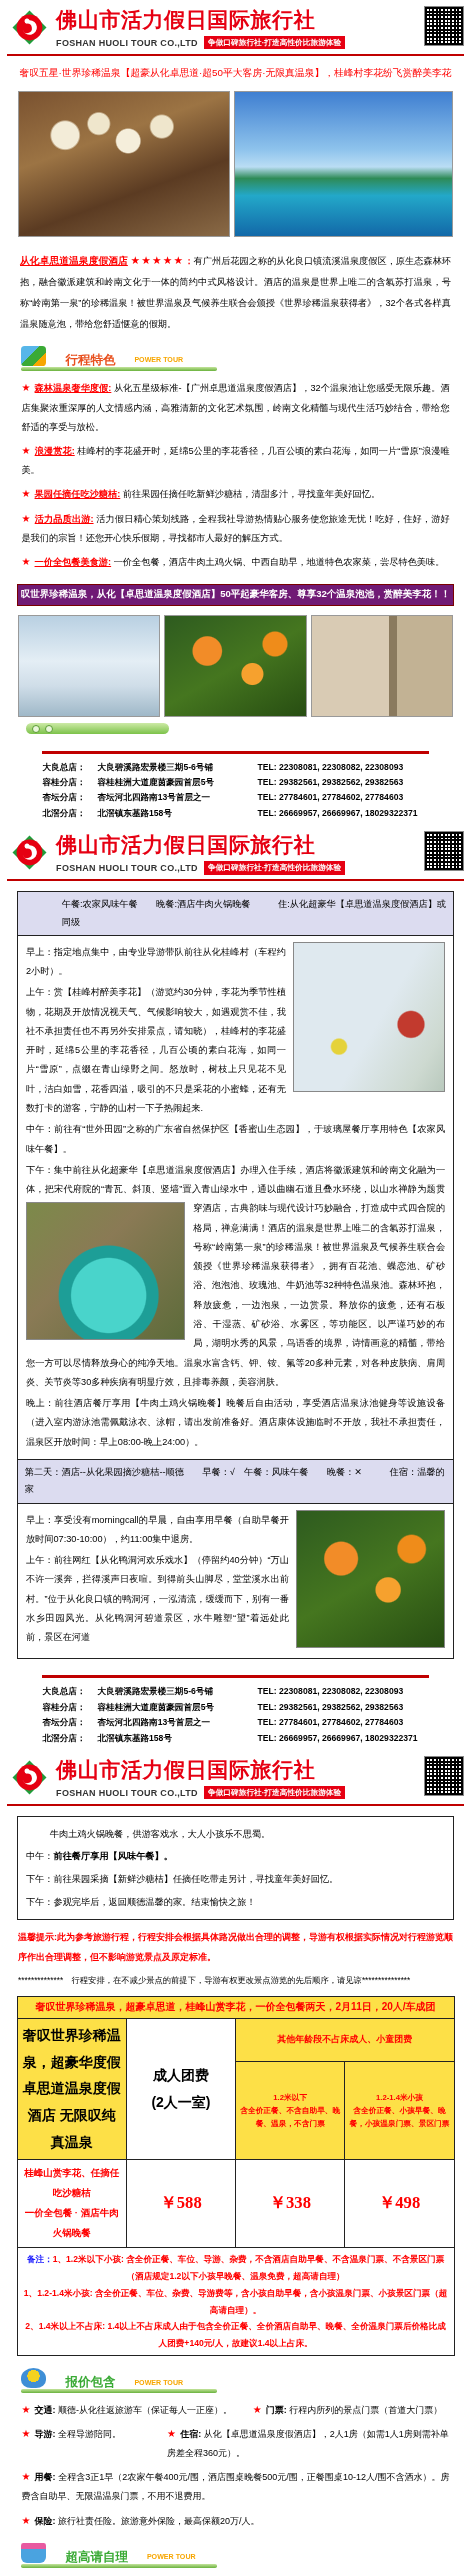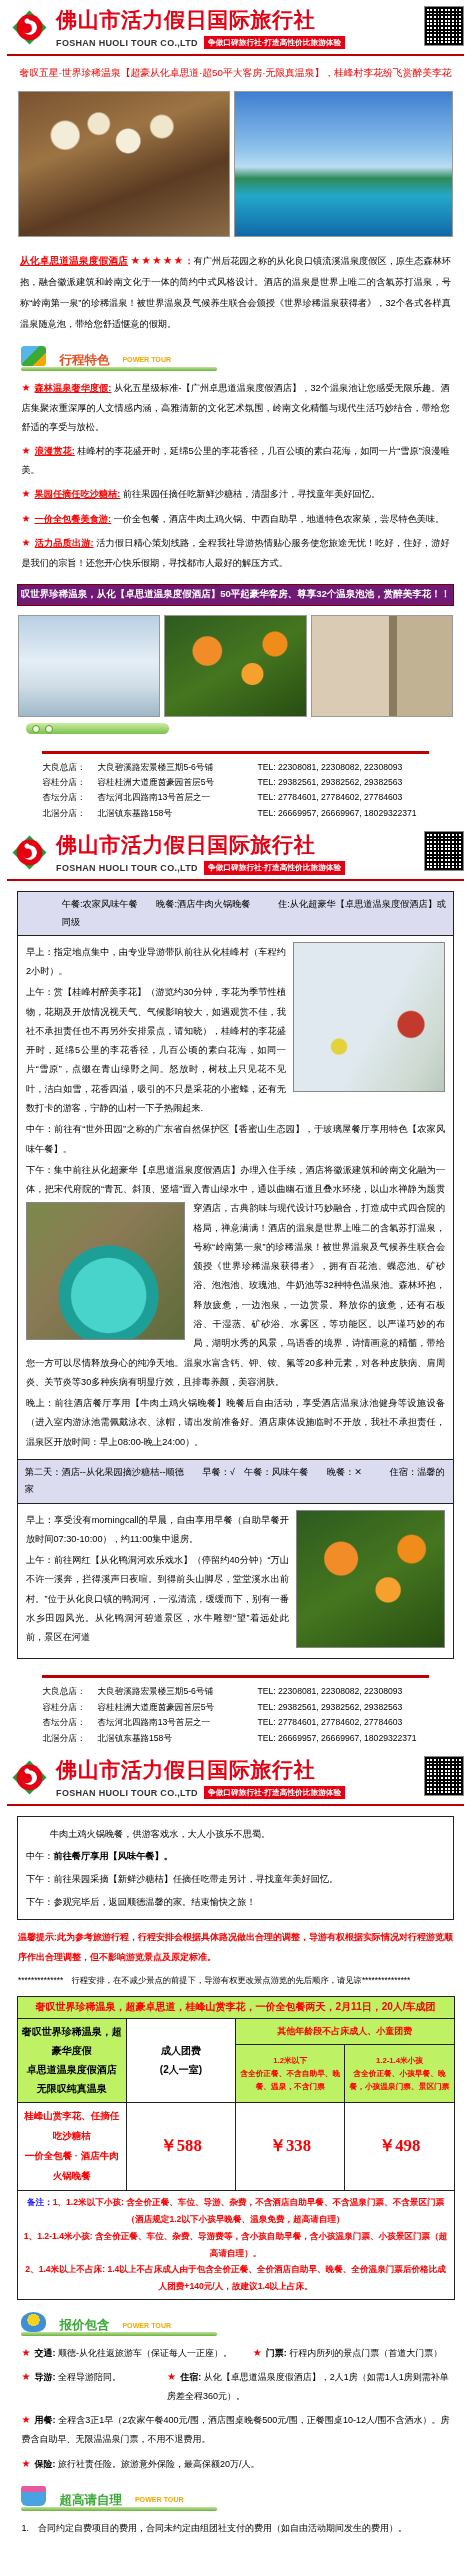--- a/index.html
+++ b/index.html
@@ -49,28 +49,28 @@
     radial-gradient(circle at 52% 68%,#49d4cb 0 30%,#1d9e97 31% 40%,rgba(0,0,0,0) 41%),
     linear-gradient(135deg,#7c8a4a 0%,#8a7a55 40%,#5d6b3a 100%);}
 
   .clip-badge{width:143px;height:10.7px;margin:6px 0 0 26px;border-radius:5.3px;
     background:linear-gradient(#cdeaa6,#7cc24a);display:flex;align-items:center;gap:4.8px;padding-left:6px;box-sizing:border-box;}
   .clip-dot{width:6px;height:6px;border-radius:50%;background:#e9f6da;border:0.6px solid #5a9c33;}
 
   
   .ftr{margin-top:16.6px;}
   .ftr-rule{height:3px;background:#c00000;margin:0 42px 6px;}
-  .ftr-rows{width:386px;margin:4px auto;font-size:8.6px;font-weight:normal;}
+  .ftr-rows{width:386px;margin:4px auto;font-size:8.6px;font-weight:bold;}
   .ftr-row{display:flex;line-height:1.8;}
   .ftr-branch{width:55px;}
   .ftr-addr{width:160px;}
   .ftr-tel{flex:1;}
 
   
-  .badge{display:flex;align-items:flex-end;gap:13px;margin:12px 0 7.1px 21.4px;position:relative;width:196px;padding-bottom:4.8px;}
+  .badge{display:flex;align-items:flex-end;gap:19px;margin:12px 0 7.1px 21.4px;position:relative;width:196px;padding-bottom:4.8px;}
   .badge-underline{position:absolute;left:0;bottom:0;width:100%;height:4.2px;background:linear-gradient(#c4e49c,#6ab23e);border-radius:1.8px;}
   .badge-icon{width:25px;height:20px;border-radius:3.6px;}
   .bi-features{background:linear-gradient(135deg,#57b6e9 0 40%,#3aaa35 40% 70%,#f7a600 70%);}
   .bi-includes{background:radial-gradient(circle at 50% 40%,#f4d21f 0 35%,#3f8fd6 36%);border-radius:50% 50% 40% 40%;}
   .bi-excludes{background:linear-gradient(#e85aa0 0 30%,#4aa3e0 30%);border-radius:2.4px 2.4px 6px 6px;}
   .badge-cn{font-size:12.5px;font-weight:bold;line-height:1;}
   .cn-red{color:#e8501e;}
   .cn-green{color:#3aaa35;}
   .badge-en{color:#f7a600;font-weight:bold;font-size:7.1px;line-height:1.4;}
 
@@ -98,23 +98,23 @@
   .itin2{margin:9.5px 16.6px 0;border:1.2px solid #222;padding:4.8px 8.3px;font-size:9.2px;line-height:2.2;}
   .itin2 p{margin:2.4px 0;}
   .cont-first{text-indent:2.6em;}
 
   .notice{margin:8.3px 18px 0;color:#f00;font-weight:bold;font-size:9px;line-height:2.2;text-align:justify;}
   .starsline{margin:7.1px 18px 0;font-size:8.3px;}
 
   
   .ptable{margin:9.5px 16.6px 0;border-collapse:collapse;width:438px;table-layout:fixed;}
   .ptable td{border:1.2px solid #222;padding:3.6px;text-align:center;vertical-align:middle;word-break:break-all;}
-  .yellow{background:#bef264;}
+  .yellow{background:#fde047;}
   .pt-title{font-size:10px;color:#f00;font-weight:bold;}
-  .pt-colhead{font-size:10px;font-weight:bold;line-height:1.9;}
+  .pt-colhead{font-size:14px;font-weight:bold;line-height:1.9;}
   .pt-grp{color:#f00;font-weight:bold;font-size:9px;}
   .pt-sub{font-size:7.7px;line-height:1.7;color:#f00;font-weight:bold;}
   .price{font-size:16.6px;color:#f00;font-weight:bold;font-family:"Liberation Serif","DejaVu Serif",serif;}
   .pt-rowlabel{color:#f00;font-weight:bold;font-size:9.5px;line-height:2.1;}
   .pt-notes{text-align:left;font-size:8.6px;color:#f00;font-weight:bold;line-height:1.95;}
   .bnote{color:#1a1aff;}
 
   
   .incrow{display:flex;margin:3px 21.4px 0;font-size:9px;line-height:2.05;}
   .inc-a{width:54%;}
@@ -165,22 +165,22 @@
   <div class="badge">
     <span class="badge-icon bi-features"></span>
     <span class="badge-cn cn-red">行程特色</span>
     <span class="badge-en">POWER TOUR</span>
     <span class="badge-underline"></span>
   </div>
 
   <div class="feat"><span class="rstar">★</span><span class="flabel">森林温泉奢华度假:</span> <span>从化五星级标准-【广州卓思道温泉度假酒店】，32个温泉池让您感受无限乐趣。酒店集聚浓重深厚的人文情感内涵，高雅清新的文化艺术氛围，岭南文化精髓与现代生活巧妙结合，带给您舒适的享受与放松。</span></div>
   <div class="feat"><span class="rstar">★</span><span class="flabel">浪漫赏花:</span> <span>桂峰村的李花盛开时，延绵5公里的李花香径，几百公顷的素白花海，如同一片“雪原”浪漫唯美。</span></div>
   <div class="feat"><span class="rstar">★</span><span class="flabel">果园任摘任吃沙糖桔:</span> <span>前往果园任摘任吃新鲜沙糖桔，清甜多汁，寻找童年美好回忆。</span></div>
+  <div class="feat"><span class="rstar">★</span><span class="flabel">活力品质出游:</span> <span>活力假日精心策划线路，全程我社导游热情贴心服务使您旅途无忧！吃好，住好，游好是我们的宗旨！还您开心快乐假期，寻找都市人最好的解压方式。</span></div>
   <div class="feat"><span class="rstar">★</span><span class="flabel">一价全包餐美食游:</span> <span>一价全包餐，酒店牛肉土鸡火锅、中西自助早，地道特色农家菜，尝尽特色美味。</span></div>
-  <div class="feat"><span class="rstar">★</span><span class="flabel">活力品质出游:</span> <span>活力假日精心策划线路，全程我社导游热情贴心服务使您旅途无忧！吃好，住好，游好是我们的宗旨！还您开心快乐假期，寻找都市人最好的解压方式。</span></div>
 
   <div class="banner">叹世界珍稀温泉，从化【卓思道温泉度假酒店】50平起豪华客房、尊享32个温泉泡池，赏醉美李花！！</div>
 
   <div class="ph-row">
     <div class="ph ph2 blossom-vista"></div>
     <div class="ph ph2 orangetree"></div>
     <div class="ph ph2 room"></div>
   </div>
 
   <div class="clip-badge">

